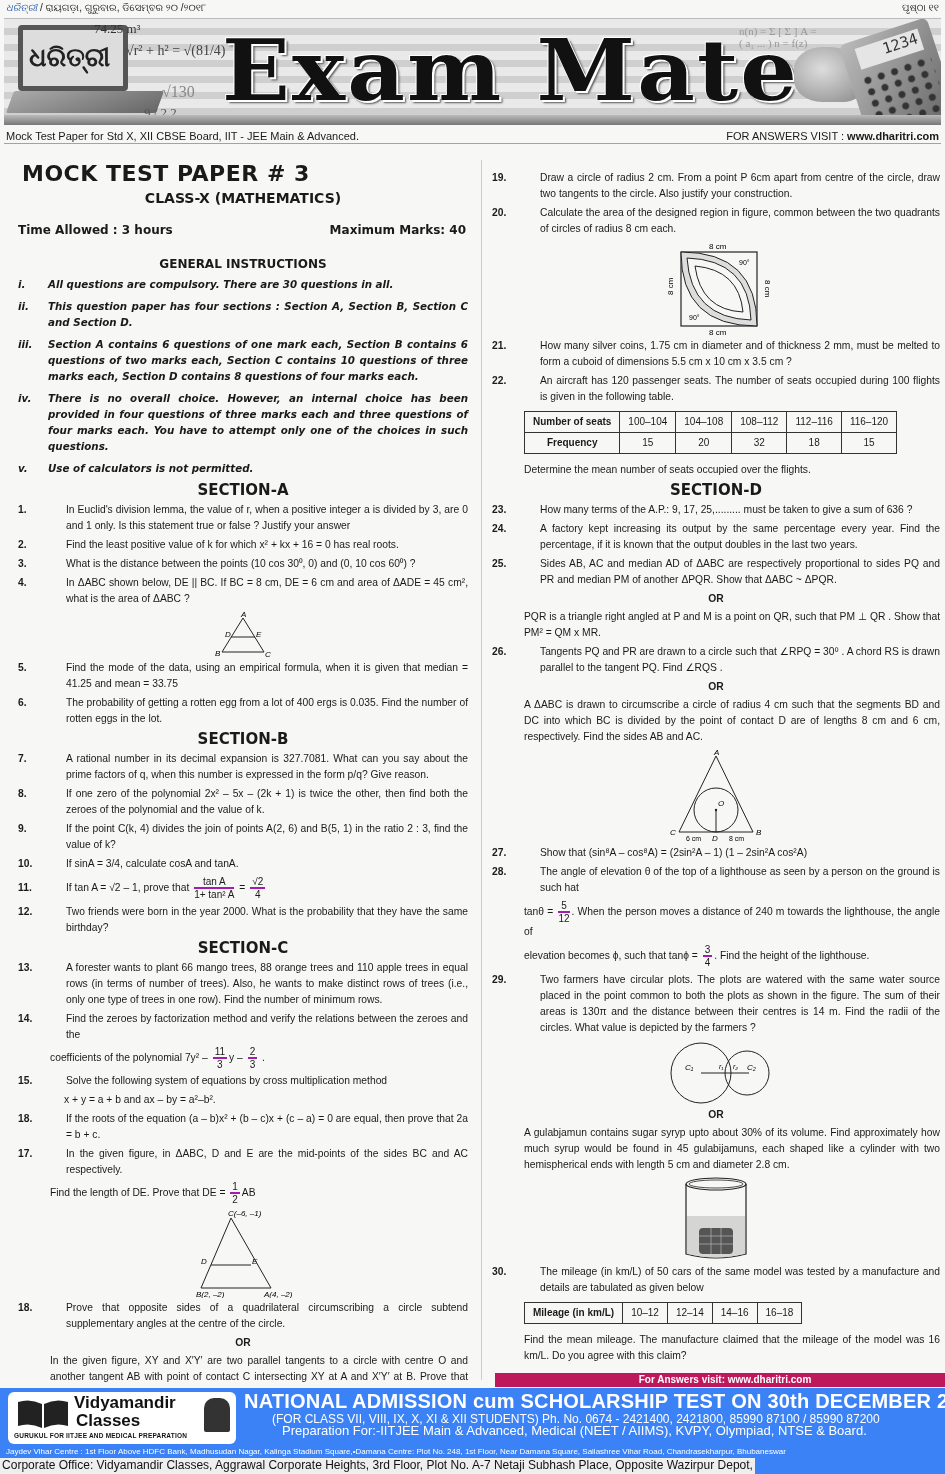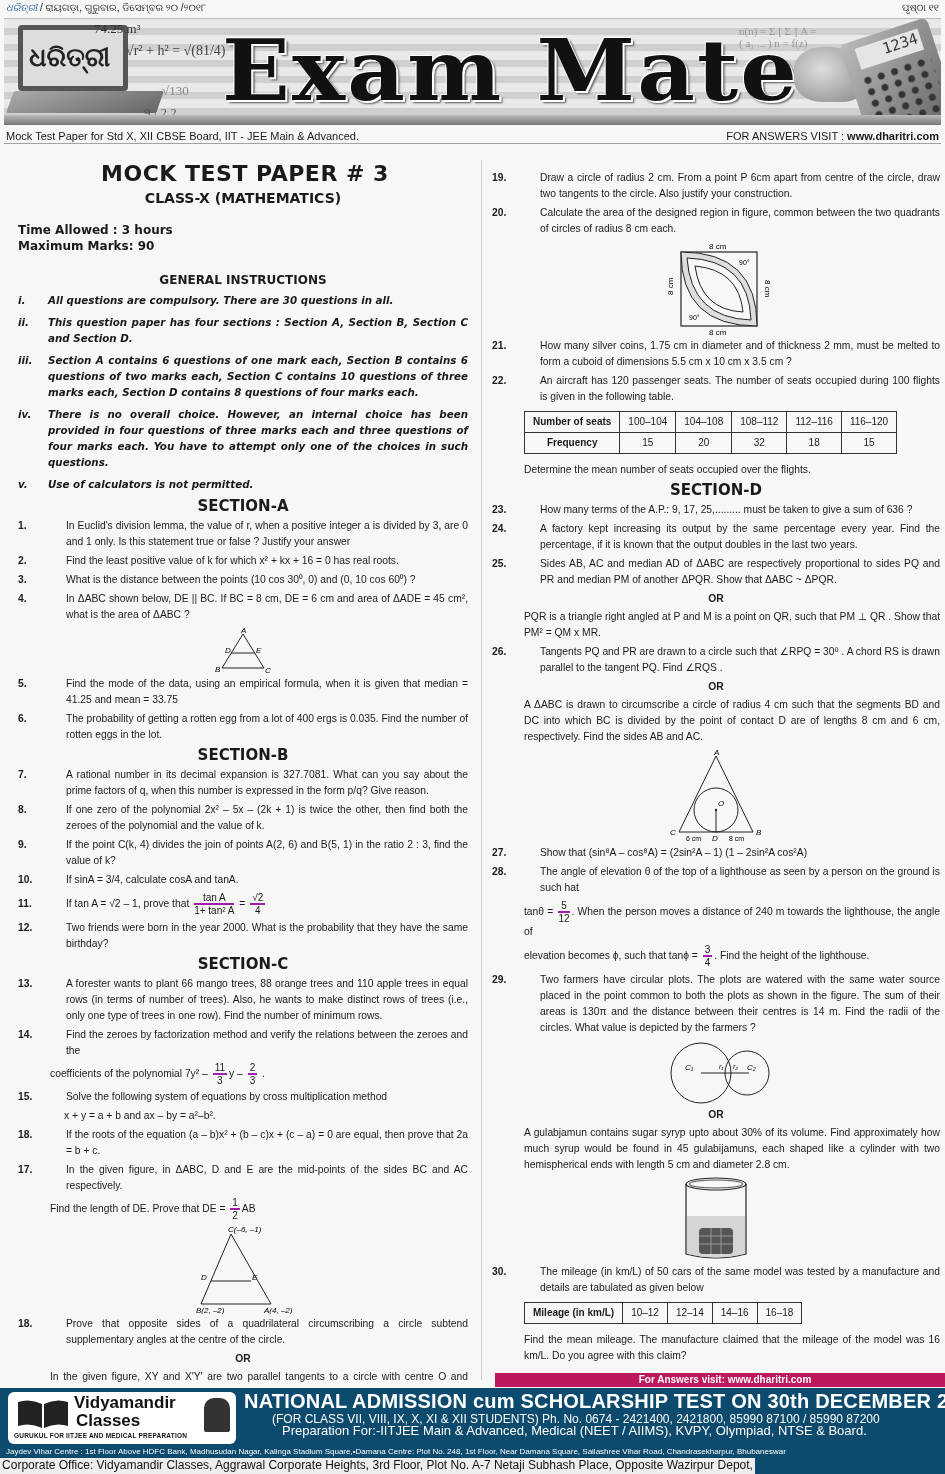--- a/index.html
+++ b/index.html
@@ -17,21 +17,21 @@
     background: repeating-linear-gradient(180deg, #e9e9e9 0 9px, #cfcfcf 9px 16px);
     border-top: 1px solid #bbb; }
   .banner .shade { position: absolute; left: 0; bottom: 0; width: 100%; height: 10px; background: linear-gradient(180deg, #bbb, #777); }
   .laptop { position: absolute; left: 6px; top: 6px; width: 150px; height: 92px; }
   .laptop .screen { position: absolute; left: 8px; top: 0; width: 110px; height: 66px; background: #ddd; border: 5px solid #555; border-radius: 4px; }
   .laptop .logo { position: absolute; left: 6px; top: 12px; font-size: 26px; font-weight: bold; color: #222; font-family: "DejaVu Serif", serif; }
   .laptop .base { position: absolute; left: 0; top: 66px; width: 150px; height: 22px; background: linear-gradient(160deg,#aaa,#666); transform: skewX(-20deg); border-radius: 2px; }
   .formula { position: absolute; font-family: "Liberation Serif", serif; color: #333; }
   .f1 { left: 90px; top: 2px; font-size: 13px; }
   .f2 { left: 122px; top: 24px; font-size: 14px; color: #444; }
-  .f3 { left: 158px; top: 64px; font-size: 13px; color: #888; }
+  .f3 { left: 158px; top: 64px; font-size: 16px; color: #888; }
   .f4 { left: 140px; top: 86px; font-size: 13px; color: #555; }
   .title { position: absolute; left: 218px; top: 4px; font-family: "DejaVu Serif", serif; font-size: 84px; font-weight: bold; letter-spacing: 2px; color: #111; line-height: 96px;
     text-shadow: 2px 2px 0 #fff, -1px -1px 0 #fff, 3px 3px 2px #555; transform: scaleX(1.06); transform-origin: left; }
   .mathdeco { position: absolute; left: 735px; top: 6px; width: 80px; height: 95px; color: #999; font-family: "Liberation Serif", serif; font-size: 11px; }
   .hand { position: absolute; left: 790px; top: 28px; width: 70px; height: 55px; background: radial-gradient(ellipse at 40% 40%, #ddd, #888); border-radius: 40% 50% 30% 40%; }
   .calc { position: absolute; left: 848px; top: 10px; width: 92px; height: 100px; background: linear-gradient(135deg,#bbb,#666); transform: rotate(-18deg); border-radius: 6px; }
   .calc .disp { position: absolute; left: 14px; top: 8px; width: 66px; height: 22px; background: #e5e5e5; font-size: 15px; font-family: "DejaVu Sans Mono", monospace; color: #333; text-align: right; padding-right: 3px; }
   .calc .keys { position: absolute; left: 10px; top: 36px; width: 74px; height: 58px;
     background: radial-gradient(circle, #333 3px, transparent 4px) 0 0 / 14px 12px; }
 
@@ -39,44 +39,44 @@
   .subbar .l { position: absolute; left: 2px; top: 2px; }
   .subbar .r { position: absolute; right: 2px; top: 2px; }
   .subbar .r b { font-weight: bold; }
 
   
   .col { position: absolute; font-size: 10.3px; line-height: 16px; }
   .colL { left: 18px; top: 160px; width: 450px; }
   .colR { left: 492px; top: 170px; width: 448px; }
   .vr { position: absolute; left: 481px; top: 160px; width: 1px; height: 1220px; background: #ccc; }
 
-  .paper-title { text-align: center; font-family: "DejaVu Sans", sans-serif; font-weight: bold; font-size: 22px; line-height: 28px; margin-left: 4px; letter-spacing: 0.5px; }
+  .paper-title { text-align: left; font-family: "DejaVu Sans", sans-serif; font-weight: bold; font-size: 22px; line-height: 28px; margin-left: 4px; letter-spacing: 0.5px; }
   .paper-sub { text-align: center; font-family: "DejaVu Sans", sans-serif; font-weight: bold; font-size: 14px; line-height: 20px; margin-bottom: 14px; }
-  .meta-row { display: flex; justify-content: space-between; font-family: "DejaVu Sans", sans-serif; font-weight: bold; font-size: 12px; line-height: 16px; margin-bottom: 18px; padding-right: 2px; flex-direction: column; }
+  .meta-row { display: flex; justify-content: space-between; font-family: "DejaVu Sans", sans-serif; font-weight: bold; font-size: 12px; line-height: 16px; margin-bottom: 18px; padding-right: 2px; }
   .gi-title { text-align: center; font-family: "DejaVu Sans", sans-serif; font-weight: bold; font-size: 12px; line-height: 16px; margin-bottom: 4px; }
   .instr { display: flex; font-family: "DejaVu Sans", sans-serif; font-style: italic; font-weight: bold; font-size: 10.3px; line-height: 16px; margin-bottom: 6px; text-align: justify; }
   .instr .n { width: 30px; flex: none; }
   .instr .t { flex: 1; }
 
   .section { text-align: center; font-family: "DejaVu Sans", sans-serif; font-weight: bold; font-size: 15px; margin: 4px 0 4px; }
   .q { display: flex; margin-bottom: 3px; text-align: justify; gap: 16px; }
   .q .n { width: 32px; flex: none; font-weight: bold; }
   .q .t { flex: 1; }
   .or { text-align: center; font-weight: bold; margin: 2px 0; }
   .contd { padding-left: 32px; text-align: justify; margin-bottom: 3px; }
   .frac { display: inline-flex; flex-direction: column; vertical-align: middle; text-align: center; font-size: 10px; line-height: 11px; margin: 0 2px; }
   .frac .num { border-bottom: 2px solid #a21caf; padding: 0 2px; }
 
   .fig { display: block; margin: 2px auto; }
   table.dt { border-collapse: collapse; margin: 6px 0 8px 32px; font-size: 10px; }
   table.dt td { border: 1.2px solid #333; padding: 2px 8px; text-align: center; height: 19px; }
   table.dt td.h { font-weight: bold; }
 
   .answers-bar { position: absolute; left: 495px; top: 1373px; width: 460px; height: 14px; background: #be185d; color: #fff; font-weight: bold; font-size: 10px; text-align: center; line-height: 14px; }
-  .ad { position: absolute; left: 0; top: 1388px; width: 945px; height: 86px; background: #0c4a6e; color: #fff; }
+  .ad { position: absolute; left: 0; top: 1388px; width: 945px; height: 86px; background: #3b82f6; color: #fff; }
   .ad .logo-box { position: absolute; left: 8px; top: 4px; width: 228px; height: 52px; background: #fff; border-radius: 6px; color: #111; }
   .ad .logo-box .book { position: absolute; left: 8px; top: 6px; width: 54px; height: 30px; }
   .ad .logo-box .nm { position: absolute; left: 66px; top: 2px; font-weight: bold; font-size: 17px; line-height: 18px; }
   .ad .logo-box .tag { position: absolute; left: 6px; top: 40px; font-weight: bold; font-size: 6.5px; letter-spacing: 0.2px; }
   .ad .logo-box .person { position: absolute; left: 196px; top: 6px; width: 26px; height: 34px; background: #333; border-radius: 10px 10px 2px 2px; }
   .ad .headline { position: absolute; left: 244px; top: 2px; font-weight: bold; font-size: 20px; line-height: 22px; letter-spacing: 0.2px; white-space: nowrap; }
   .ad .l2 { position: absolute; left: 272px; top: 24px; font-size: 12px; line-height: 15px; white-space: nowrap; }
   .ad .l3 { position: absolute; left: 282px; top: 35px; font-size: 13px; line-height: 16px; white-space: nowrap; text-align: right; }
   .ad .l4 { position: absolute; left: 6px; top: 58px; width: 934px; font-size: 8px; line-height: 11px; white-space: nowrap; overflow: hidden; }
   .ad .l5 { position: absolute; left: 0; top: 70px; width: 755px; background: #eee; color: #111; font-size: 12px; line-height: 14px; text-align: center; }
@@ -117,21 +117,21 @@
   <span class="r"><span>FOR ANSWERS VISIT : </span><b>www.dharitri.com</b></span>
 </div>
 
 <div class="vr"></div>
 
 <div class="col colL">
   <div class="paper-title">MOCK TEST PAPER # 3</div>
   <div class="paper-sub">CLASS-X (MATHEMATICS)</div>
   <div class="meta-row">
     <span>Time Allowed : 3 hours</span>
-    <span>Maximum Marks: 90</span>
+    <span>Maximum Marks: 40</span>
   </div>
   <div class="gi-title">GENERAL INSTRUCTIONS</div>
   <div class="instr">
       <span class="n">i.</span>
       <span class="t">All questions are compulsory. There are 30 questions in all.</span>
     </div>
   <div class="instr">
       <span class="n">ii.</span>
       <span class="t">This question paper has four sections : Section A, Section B, Section C and Section D.</span>
     </div>

